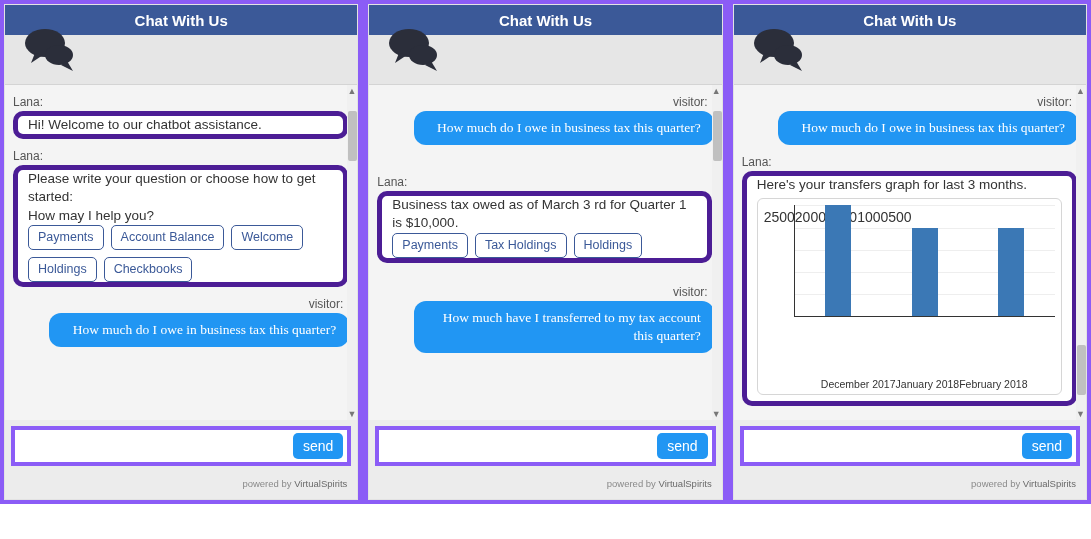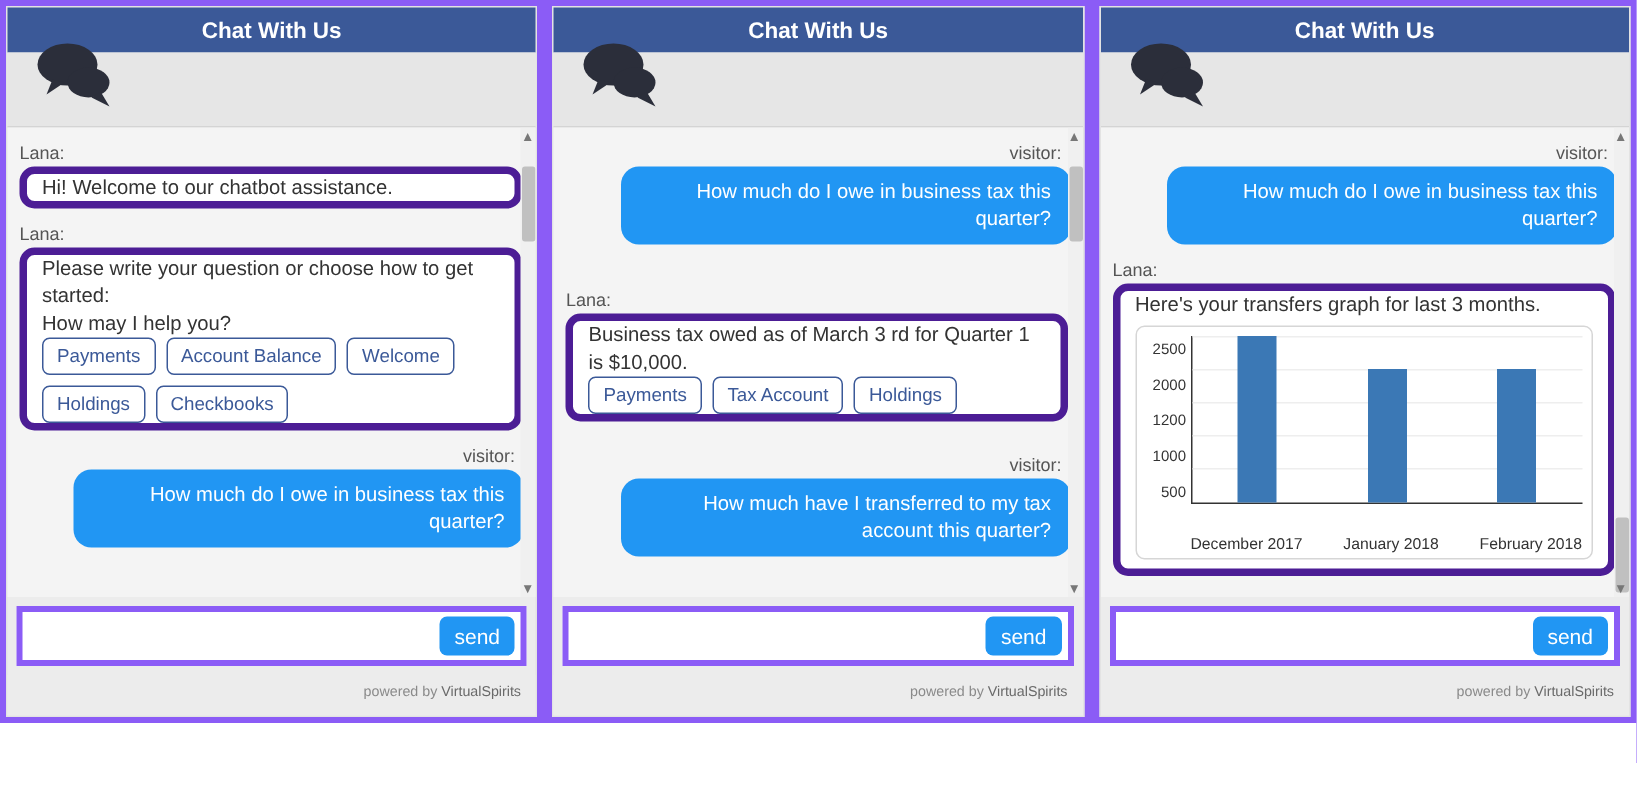--- a/index.html
+++ b/index.html
@@ -77,20 +77,21 @@
     background: #2196f3;
     color: #ffffff;
     border-radius: 12px;
     padding: 8px 13px;
     font-size: 13.5px;
     max-width: 300px;
     margin-left: auto;
     text-align: right;
     line-height: 1.35;
     font-weight: 500;
+    font-family: Liberation Serif, serif;
   }
   .chips {
     display: flex;
     flex-wrap: wrap;
     gap: 7px;
     margin-top: 0;
   }
   .chip {
     border: 1px solid #3b5998;
     color: #3b5998;
@@ -165,23 +166,23 @@
     padding: 6px 6px 2px 6px;
     margin-top: 4px;
   }
   .chart-area {
     position: relative;
     height: 130px;
     display: flex;
   }
   .y-axis {
     display: flex;
-    flex-direction: column;
+    flex-direction: row;
     justify-content: space-between;
-    font-size: 10px;
+    font-size: 14px;
     color: #333;
     text-align: right;
     padding: 3px 3px 18px 0;
     width: 30px;
   }
   .plot {
     flex: 1;
     position: relative;
     border-left: 1px solid #333;
     border-bottom: 1px solid #333;
@@ -198,25 +199,26 @@
     display: flex;
     justify-content: space-around;
     align-items: flex-end;
   }
   .bar {
     width: 26px;
     background: #3b78b5;
   }
   .x-labels {
     display: flex;
-    justify-content: space-between;
+    justify-content: center;
     font-size: 10.5px;
     color: #333;
     margin-left: 30px;
     padding-top: 2px;
+    margin-top: 40px;
   }
 </style>
 </head>
 <body>
 
 <div class="panels">
 
   <div class="panel">
     <div class="header">
       <span class="header-title">Chat With Us</span>
@@ -298,21 +300,21 @@
         <div class="sender-label sender-right">visitor:</div>
         <div class="bubble-visitor">How much do I owe in business tax this quarter?</div>
       </div>
 
       <div class="msg-block" style="margin-top:26px">
         <div class="sender-label">Lana:</div>
         <div class="bubble-bot">
           <div>Business tax owed as of March 3 rd for Quarter 1 is $10,000.</div>
           <div class="chips">
             <span class="chip">Payments</span>
-            <span class="chip">Tax Account</span>
+            <span class="chip">Tax Holdings</span>
             <span class="chip">Holdings</span>
           </div>
         </div>
       </div>
 
       <div class="msg-block" style="margin-top:18px">
         <div class="sender-label sender-right">visitor:</div>
         <div class="bubble-visitor">How much have I transferred to my tax account this quarter?</div>
       </div>
     </div>

